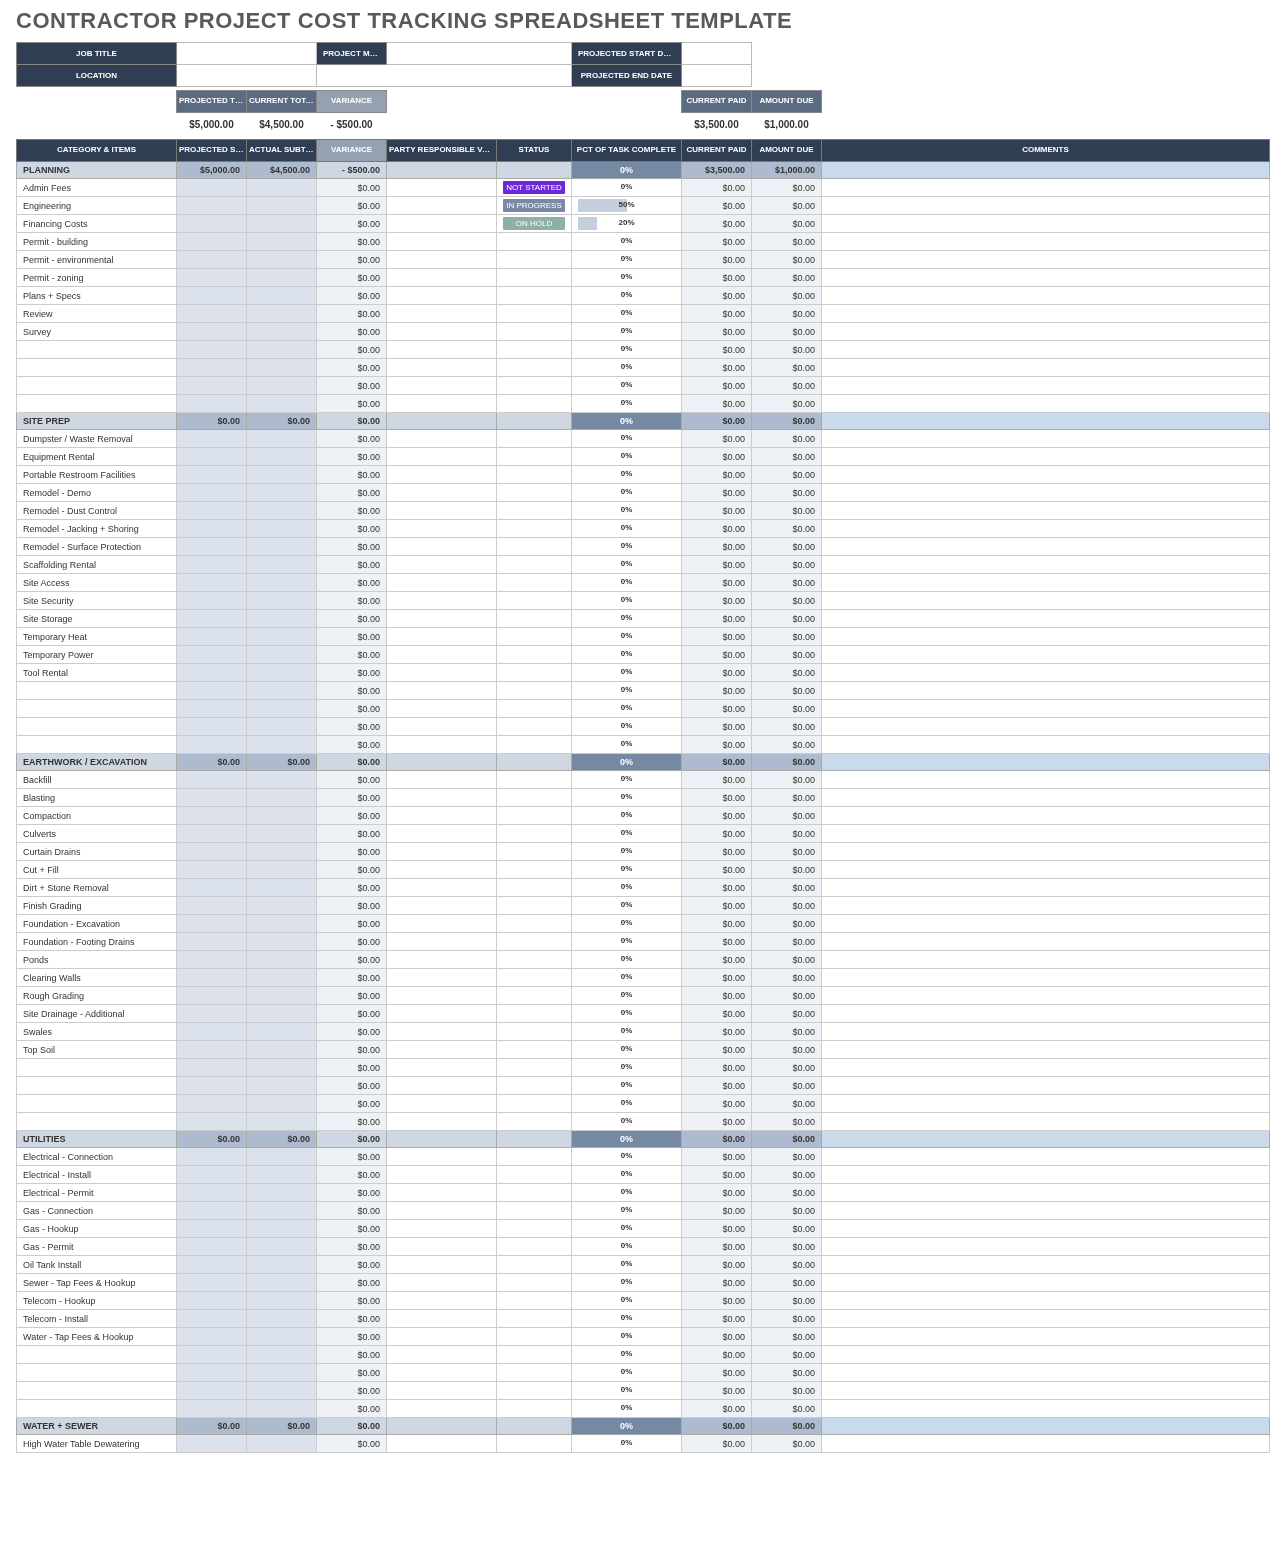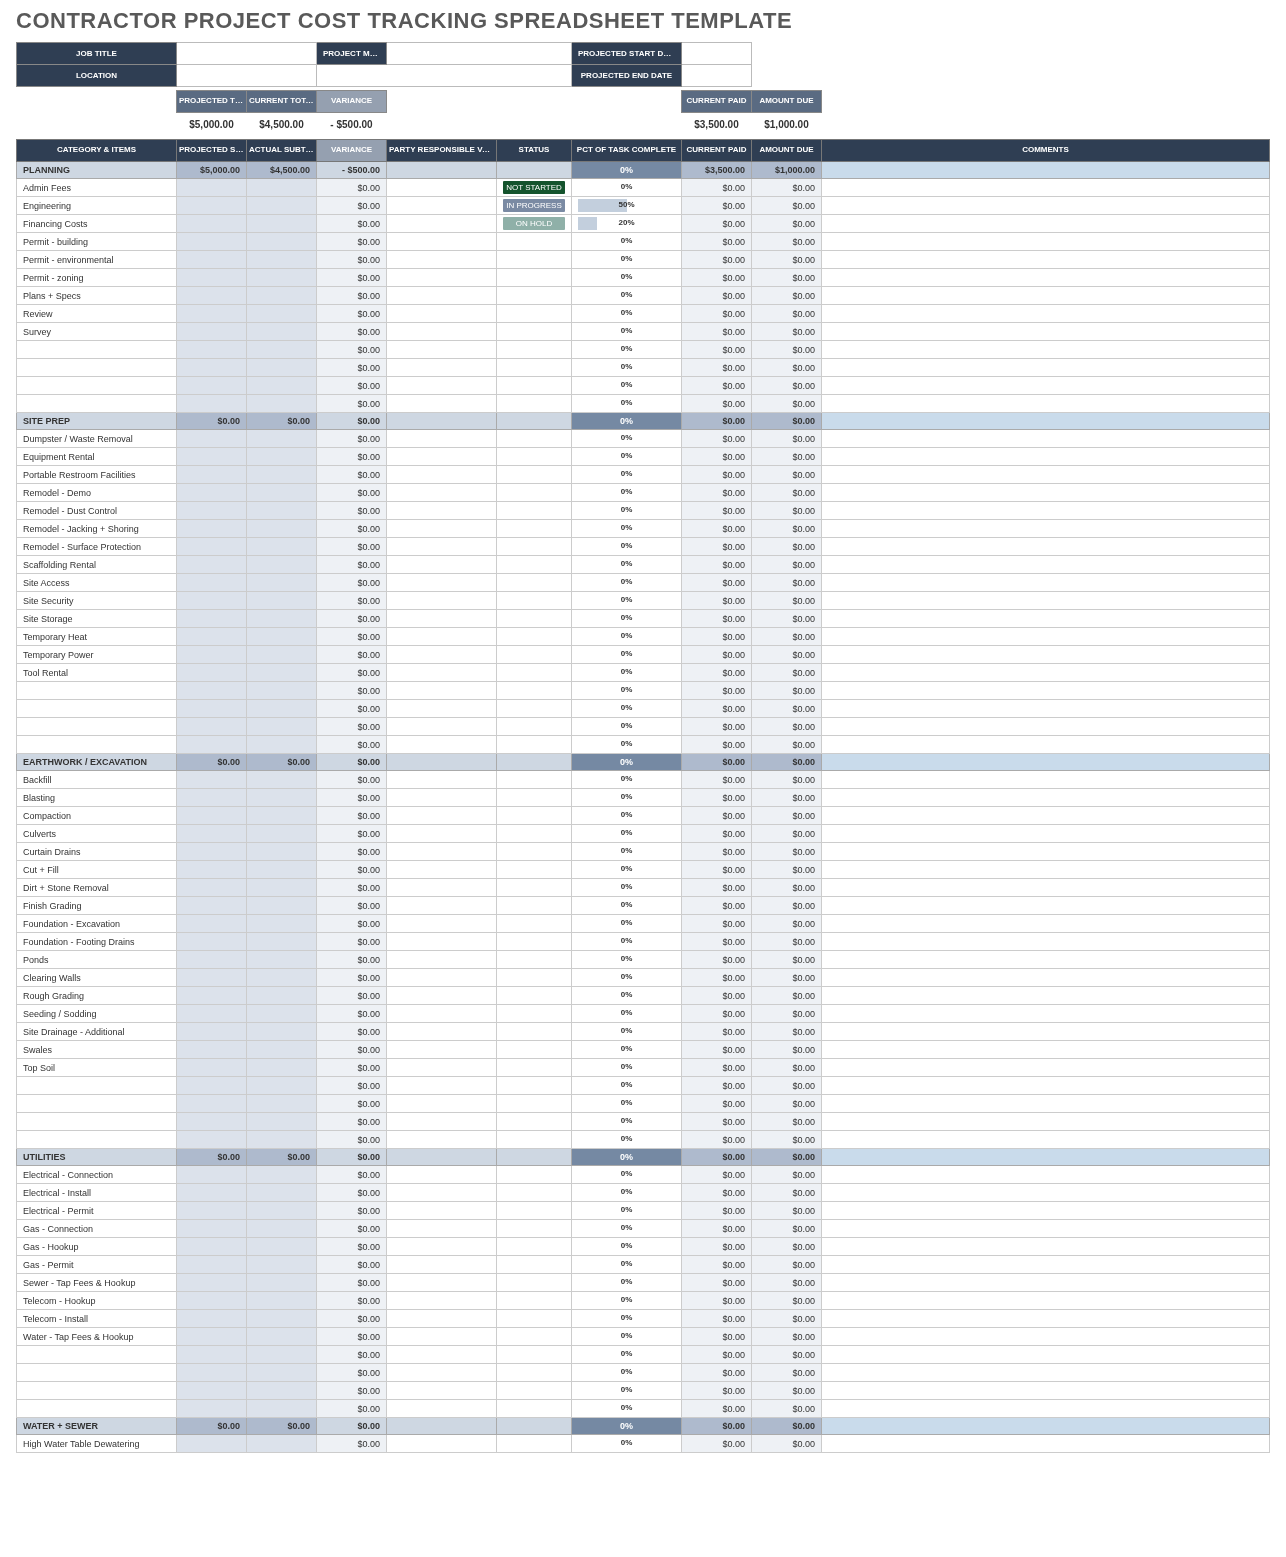--- a/index.html
+++ b/index.html
@@ -52,21 +52,21 @@
   tr.item .i-proj, tr.item .i-act { background:#dce2eb; text-align:right; }
   tr.item .i-var   { background:#eef1f5; text-align:right; }
   tr.item .i-party { background:#fff; }
   tr.item .i-status{ background:#fff; text-align:center; position:relative; }
   tr.item .i-pct   { background:#fff; text-align:center; font-weight:700; position:relative; }
   tr.item .i-paid, tr.item .i-due { background:#eef1f5; text-align:right; }
   tr.item .i-comm  { background:#fff; }
 
   
   .status-badge { display:block; margin:0 auto; width:100%; height:13px; line-height:13px; font-size:8px; color:#fff; text-align:center; border-radius:1px; }
-  .st-notstarted { background:#14532d; }
+  .st-notstarted { background:#6d28d9; }
   .st-inprogress { background:#7a8aa3; }
   .st-onhold     { background:#8fb0a8; }
   .st-complete   { background:#5b7088; }
 
   
   .pct-wrap { position:relative; width:100%; height:13px; }
   .pct-bar  { position:absolute; left:0; top:0; bottom:0; background:#c3cfdd; }
   .pct-text { position:relative; z-index:1; font-weight:700; font-size:8px; }
 
   .spacer-row td { border:none; height:4px; }
@@ -812,34 +812,20 @@
       <td class="i-party"></td>
       <td class="i-status"></td>
       <td class="i-pct">
           <div class="pct-wrap"><div class="pct-bar" style="width:0%"></div><span class="pct-text">0%</span></div>
         </td>
       <td class="i-paid">$0.00</td>
       <td class="i-due">$0.00</td>
       <td class="i-comm"></td>
       </tr>
       <tr class="item">
-      <td class="i-label">Seeding / Sodding</td>
-      <td class="i-proj"></td>
-      <td class="i-act"></td>
-      <td class="i-var">$0.00</td>
-      <td class="i-party"></td>
-      <td class="i-status"></td>
-      <td class="i-pct">
-          <div class="pct-wrap"><div class="pct-bar" style="width:0%"></div><span class="pct-text">0%</span></div>
-        </td>
-      <td class="i-paid">$0.00</td>
-      <td class="i-due">$0.00</td>
-      <td class="i-comm"></td>
-      </tr>
-      <tr class="item">
       <td class="i-label">Site Drainage - Additional</td>
       <td class="i-proj"></td>
       <td class="i-act"></td>
       <td class="i-var">$0.00</td>
       <td class="i-party"></td>
       <td class="i-status"></td>
       <td class="i-pct">
           <div class="pct-wrap"><div class="pct-bar" style="width:0%"></div><span class="pct-text">0%</span></div>
         </td>
       <td class="i-paid">$0.00</td>
@@ -1020,20 +1006,34 @@
       <td class="i-party"></td>
       <td class="i-status"></td>
       <td class="i-pct">
           <div class="pct-wrap"><div class="pct-bar" style="width:0%"></div><span class="pct-text">0%</span></div>
         </td>
       <td class="i-paid">$0.00</td>
       <td class="i-due">$0.00</td>
       <td class="i-comm"></td>
       </tr>
       <tr class="item">
+      <td class="i-label">Oil Tank Install</td>
+      <td class="i-proj"></td>
+      <td class="i-act"></td>
+      <td class="i-var">$0.00</td>
+      <td class="i-party"></td>
+      <td class="i-status"></td>
+      <td class="i-pct">
+          <div class="pct-wrap"><div class="pct-bar" style="width:0%"></div><span class="pct-text">0%</span></div>
+        </td>
+      <td class="i-paid">$0.00</td>
+      <td class="i-due">$0.00</td>
+      <td class="i-comm"></td>
+      </tr>
+      <tr class="item">
       <td class="i-label">Sewer - Tap Fees &amp; Hookup</td>
       <td class="i-proj"></td>
       <td class="i-act"></td>
       <td class="i-var">$0.00</td>
       <td class="i-party"></td>
       <td class="i-status"></td>
       <td class="i-pct">
           <div class="pct-wrap"><div class="pct-bar" style="width:0%"></div><span class="pct-text">0%</span></div>
         </td>
       <td class="i-paid">$0.00</td>

